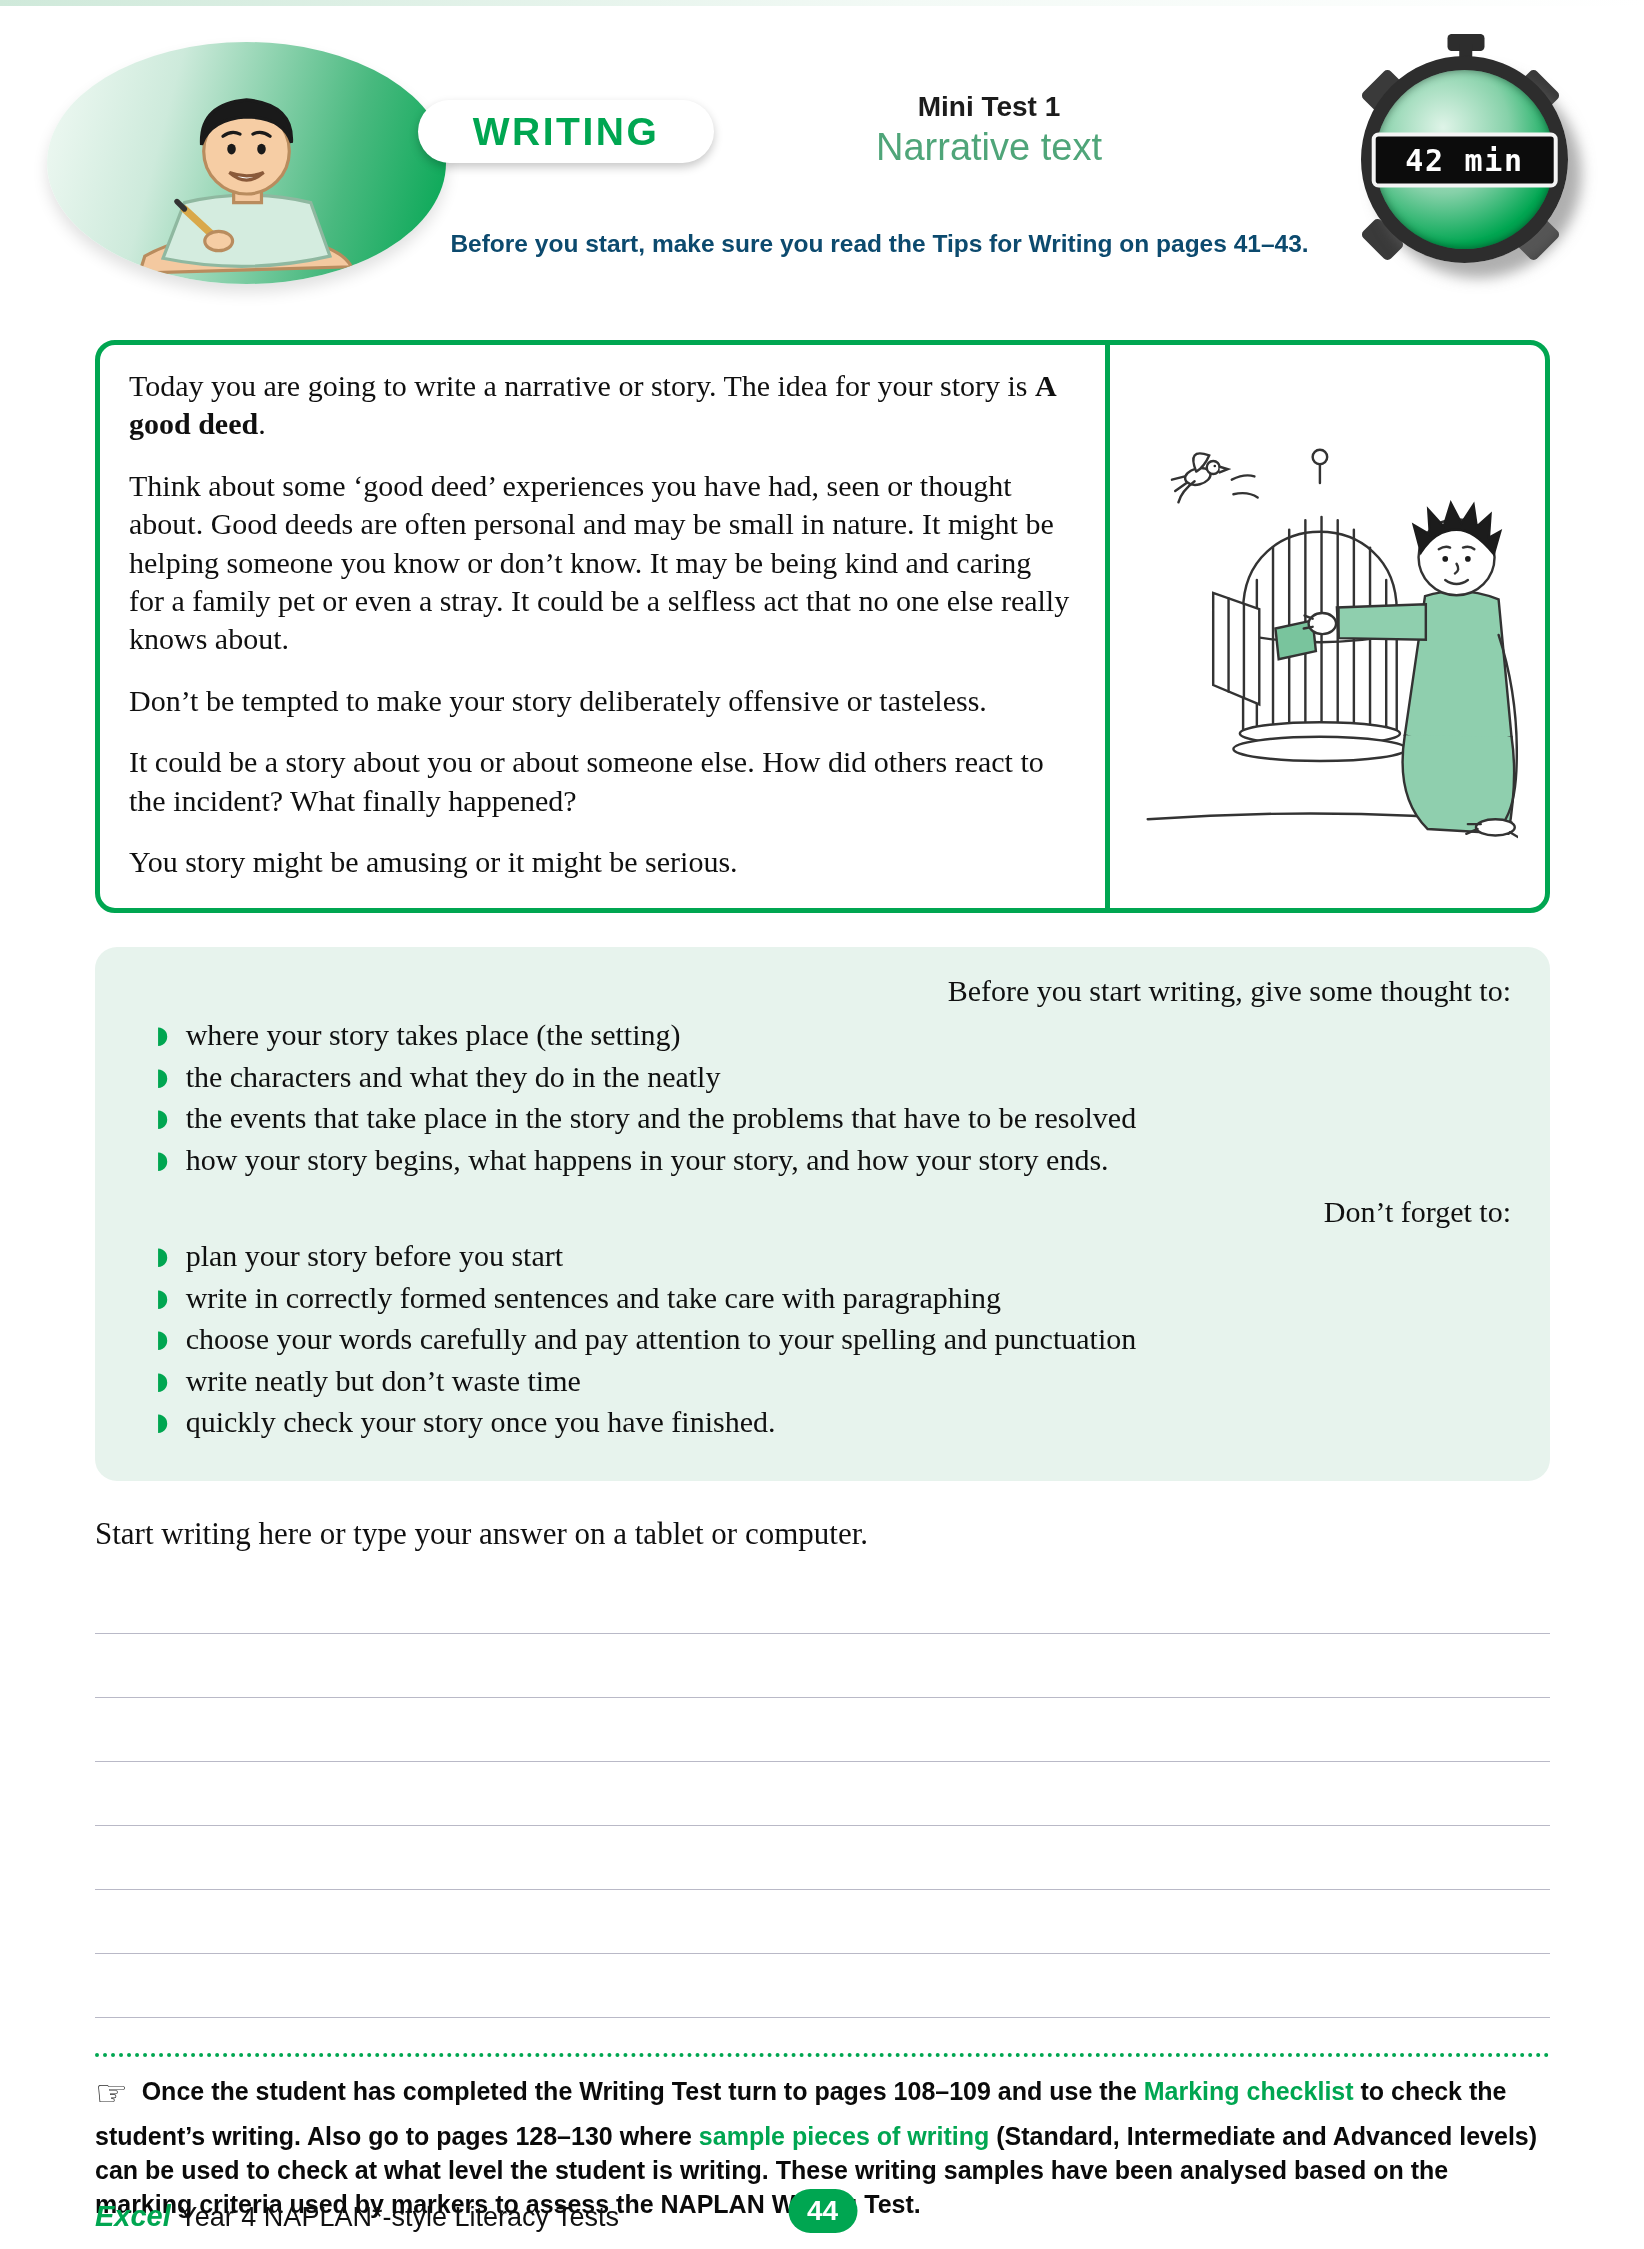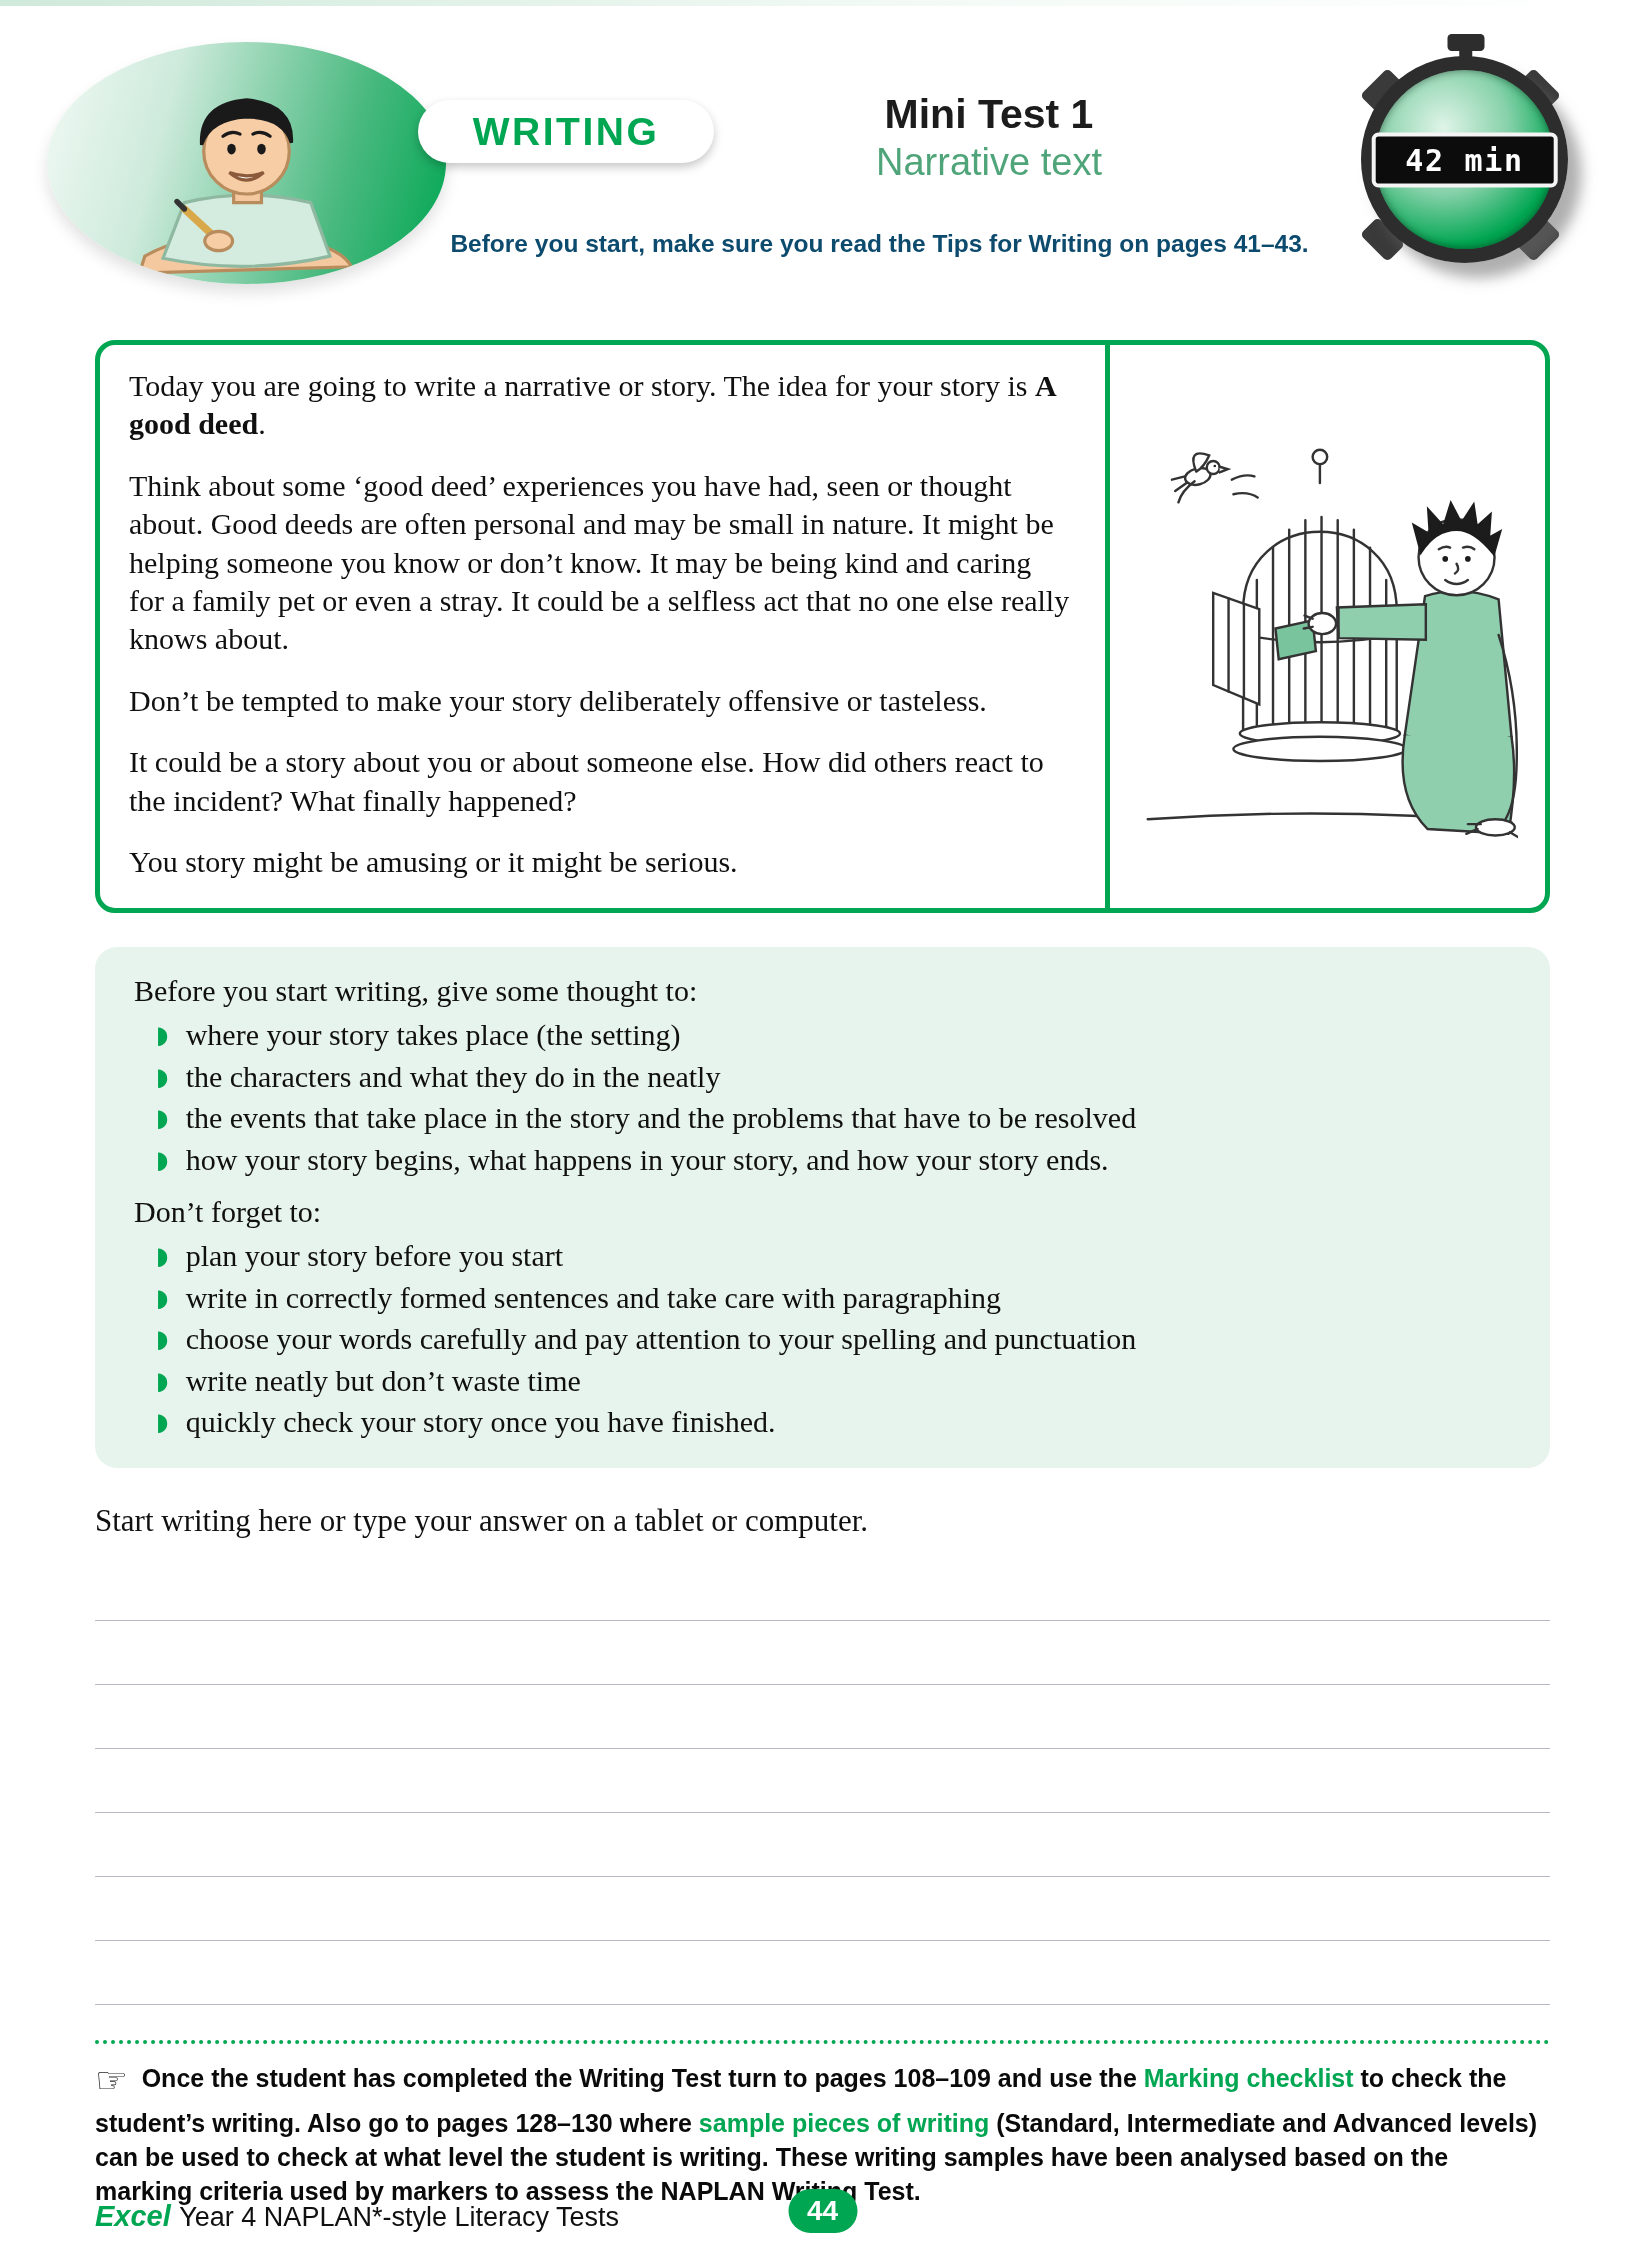--- a/index.html
+++ b/index.html
@@ -24,21 +24,21 @@
     position:absolute; left:418px; top:100px; width:296px; height:63px;
     background:#ffffff; border-radius:34px; display:flex; align-items:center; justify-content:center;
     box-shadow:0 4.2px 10px rgba(0,0,0,0.22);
   }
   .writing-pill span {
     font-family:"Liberation Sans",sans-serif; font-weight:bold; font-size:39px;
     letter-spacing:2.5px; color:#00a651;
   }
   .title-block { position:absolute; left:744px; top:91px; width:490px; text-align:center;
     font-family:"Liberation Sans",sans-serif; }
-  .title-main { font-size:41px; font-weight:bold; color:#1c1c1c; }
+  .title-main { font-size:28px; font-weight:bold; color:#1c1c1c; }
   .title-sub  { font-size:38px; color:#4fa579; margin-top:3.4px; }
   .header-note {
     position:absolute; left:423px; top:230px; width:913px; text-align:center;
     font-family:"Liberation Sans",sans-serif; font-weight:bold; font-size:24.5px; color:#0c4a6e;
   }
   
   .timer { position:absolute; left:1349px; top:34px; width:233px; height:250px; }
   .timer-body {
     position:absolute; left:12px; top:22px; width:179px; height:179px; border-radius:50%;
     background:radial-gradient(circle at 38% 32%, #dff4e8 0%, #86d1a9 40%, #00a651 72%, #00793c 100%);
@@ -70,21 +70,21 @@
   }
   .prompt-text { flex:1; padding:22px 34px 3.4px 29px; font-size:30px; line-height:1.28; }
   .prompt-text p { margin:0 0 23px; }
   .prompt-art {
     width:421px; border-left:5px solid #00a651;
     display:flex; align-items:flex-end; justify-content:center; padding:10px 6.8px 6.8px;
   }
 
   .checklist-box {
     margin-top:34px; background:#e7f3ed; border-radius:22px;
-    padding:21px 39px 24px; font-size:30px; line-height:1.3;
+    padding:21px 39px 37px; font-size:30px; line-height:1.3;text-align:right;
   }
   .checklist-intro { margin:3.4px 0 5px; }
   .checklist-box ul { list-style:none; margin:0 0 13.5px; padding:0 0 0 22px; }
   .checklist-box li { display:flex; align-items:baseline; margin:2.5px 0; }
   .bullet { color:#00a651; font-family:"DejaVu Sans",sans-serif; font-size:24px;
     margin-right:17px; flex:none; position:relative; top:-1.7px; }
 
   .start-writing { margin:35px 0 0; font-size:31px; }
 
   .writing-lines { margin-top:18.6px; }

